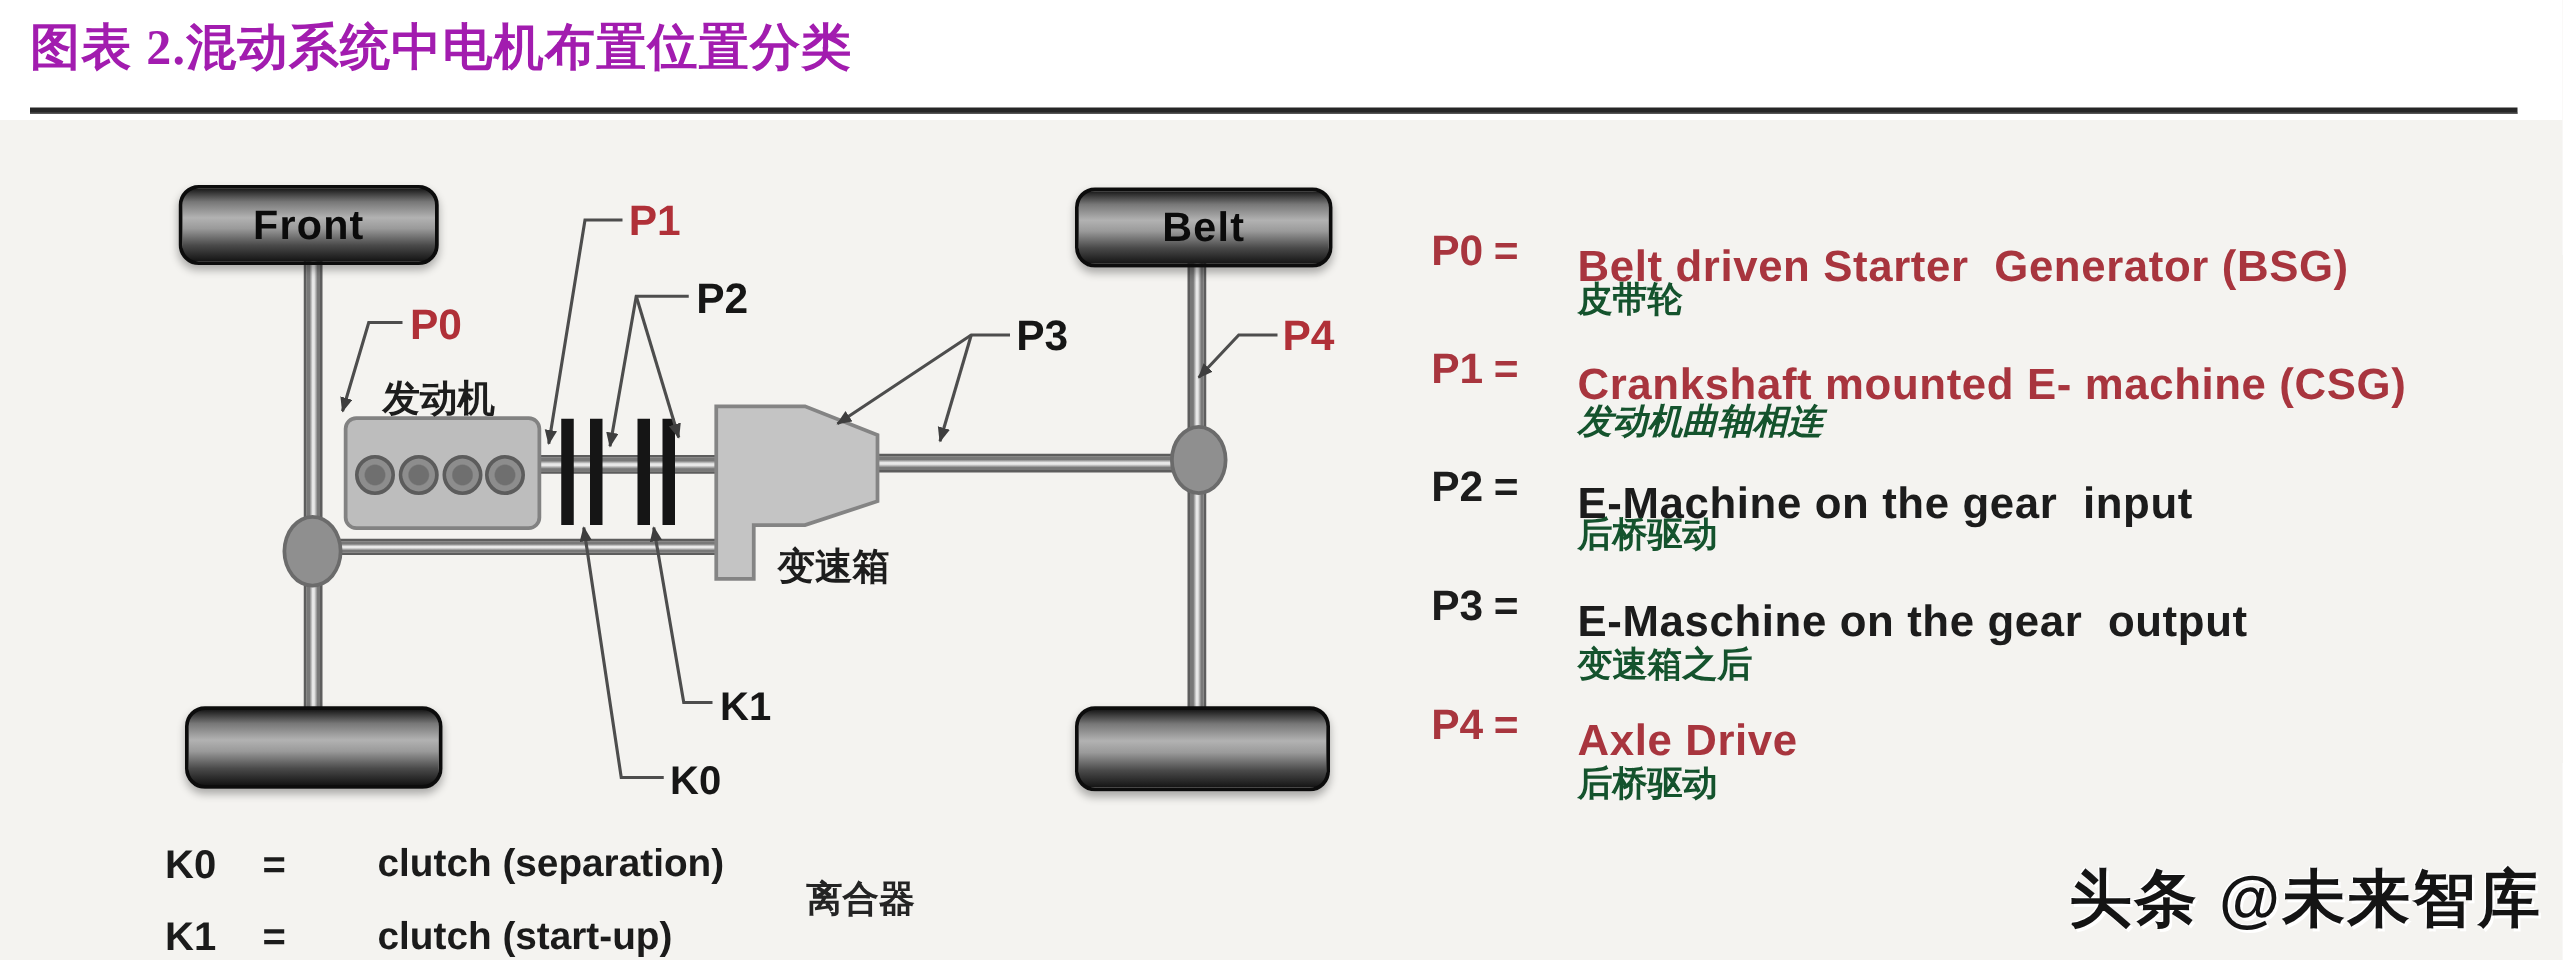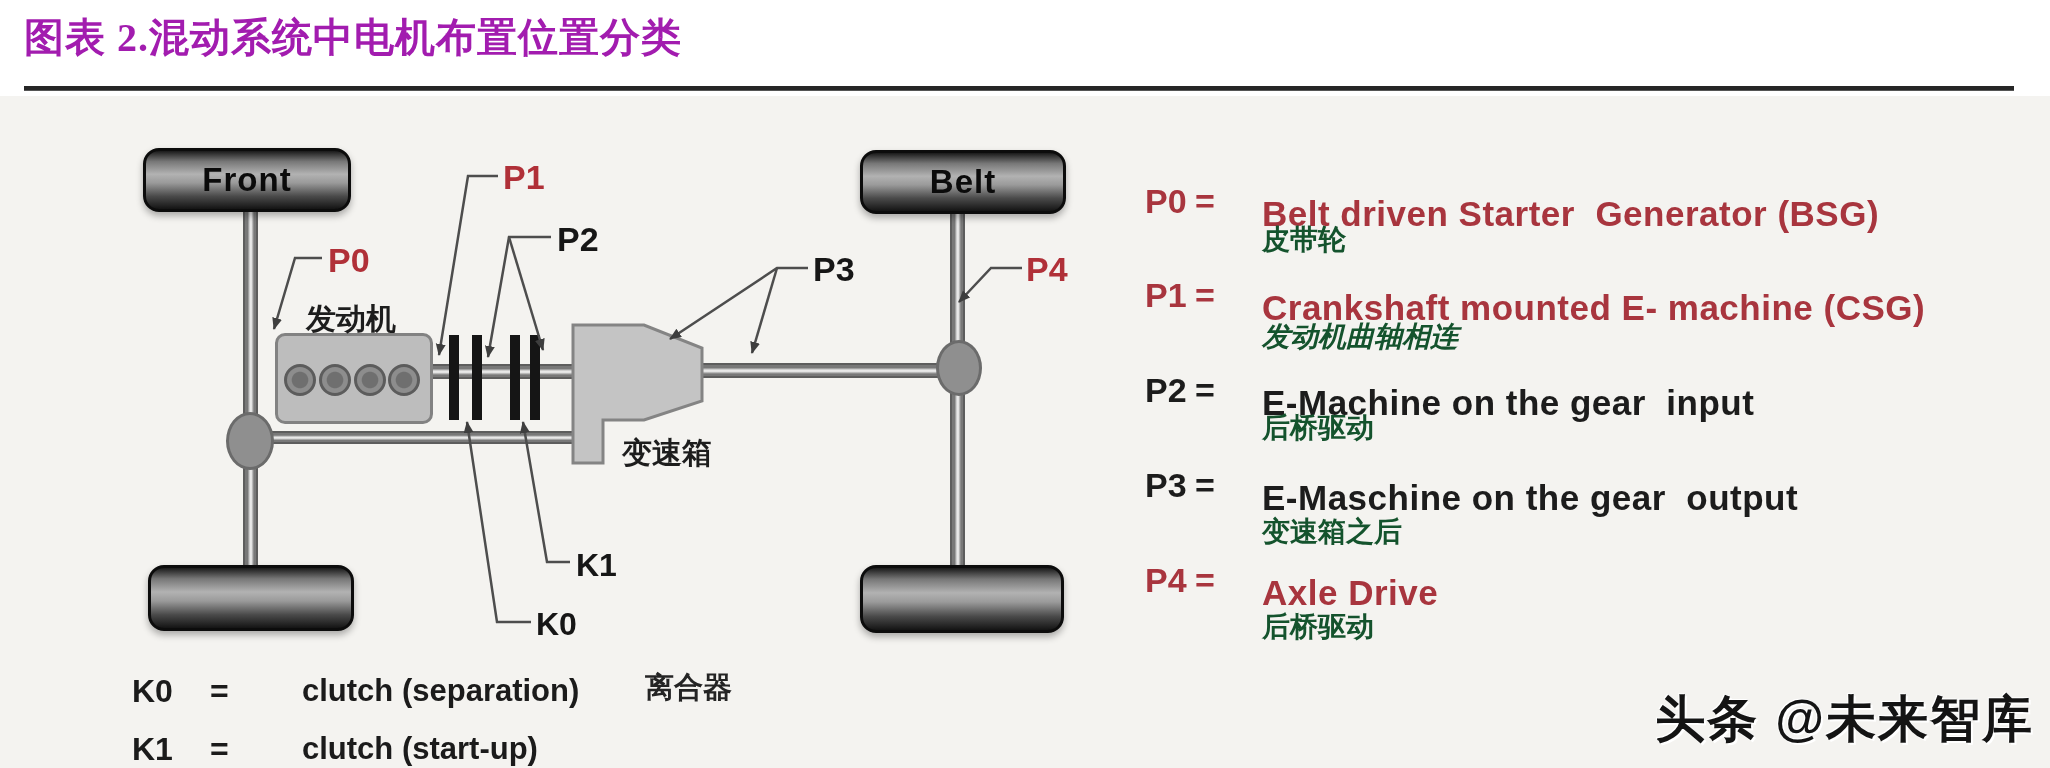--- a/index.html
+++ b/index.html
@@ -70,21 +70,21 @@
   .legend-row .leq{position:absolute;left:50px;top:0;font-weight:bold;font-size:34px;}
   .legend-row .len{position:absolute;left:117px;top:12px;font-weight:bold;font-size:35px;white-space:pre;letter-spacing:.5px;}
   .legend-row.red .lkey,.legend-row.red .leq,.legend-row.red .len{color:#a8353e;}
   .legend-row.blk .lkey,.legend-row.blk .leq,.legend-row.blk .len{color:#1c1c1c;}
   .legend-zh{position:absolute;left:1262px;font-weight:bold;font-size:28px;color:#14532d;white-space:nowrap;}
   
   .clutch-row{position:absolute;height:38px;color:#1b1b1b;}
   .clutch-row .ckey{position:absolute;left:132px;font-weight:bold;font-size:32px;}
   .clutch-row .ceq{position:absolute;left:210px;font-weight:bold;font-size:32px;}
   .clutch-row .cdesc{position:absolute;left:302px;font-weight:bold;font-size:31px;white-space:pre;}
-  .clutch-zh{position:absolute;left:645px;top:668px;font-weight:bold;font-size:29px;color:#242424;}
+  .clutch-zh{position:absolute;left:645px;top:700px;font-weight:bold;font-size:29px;color:#242424;}
   
   .watermark{
     position:absolute;right:16px;top:686px;
     font-weight:bold;font-size:50px;color:#141414;letter-spacing:2px;
     text-shadow:2px 2px 0 #ffffff,-1px -1px 0 #ffffff,1px -1px 0 #f2f2f2;
     white-space:nowrap;
   }
   svg.overlay{position:absolute;left:0;top:0;pointer-events:none;}
 </style>
 </head>

